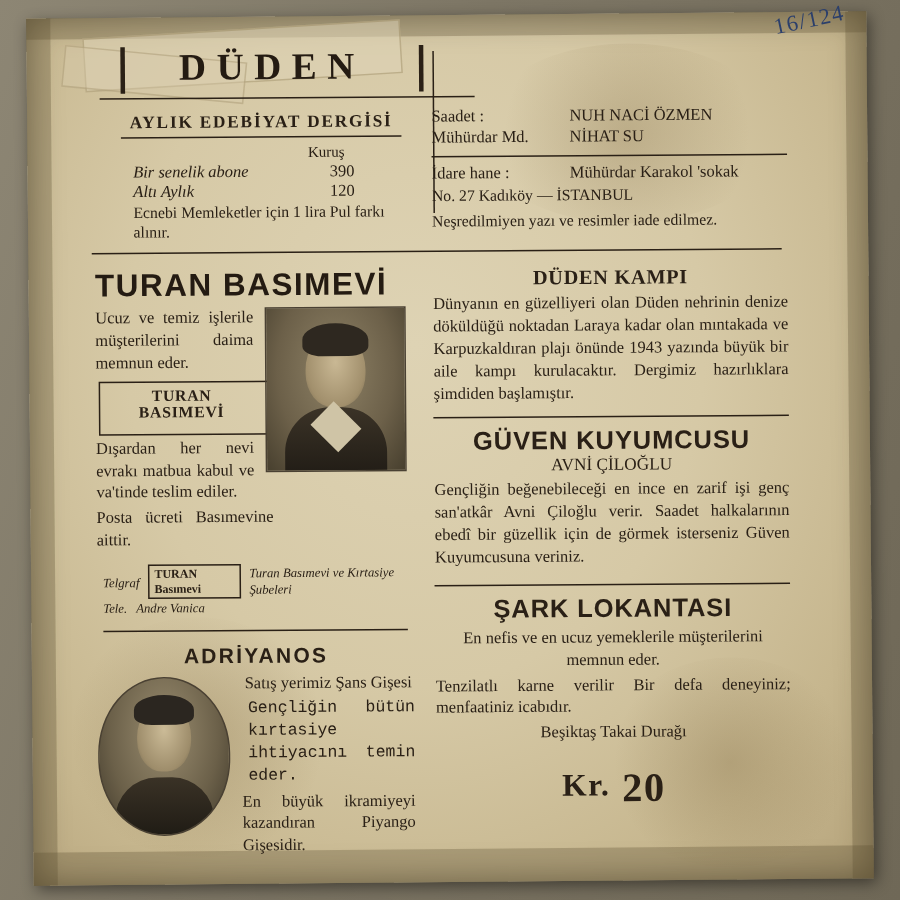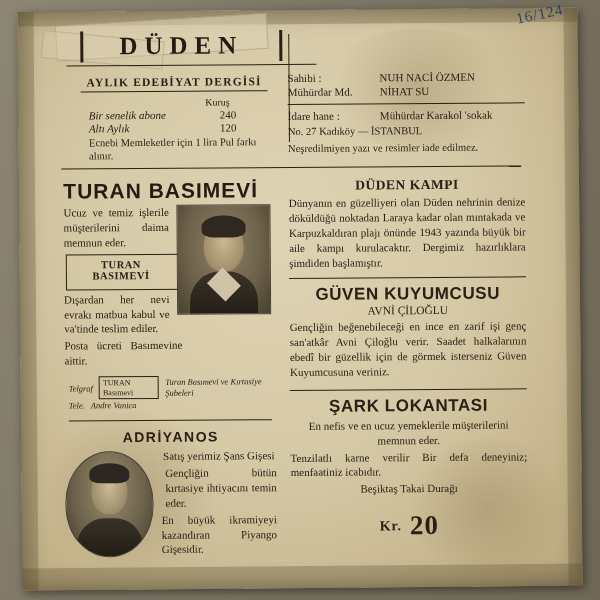--- a/index.html
+++ b/index.html
@@ -308,21 +308,21 @@
     gap: 6px;
     font-size: 7.5px;
     margin-top: 8px;
     padding-left: 4px;
     line-height: 1.2;
   }
   .logo-strip .lg-box {
     border: 1px solid #2a2016;
     padding: 1px 3px;
     font-size: 8px;
-    font-weight: normal;
+    font-weight: bold;
   }
   .script {
     font-family: "Liberation Serif", serif;
     font-style: italic;
     font-size: 8.5px;
   }
 
   .adr-head {
     font-size: 14px;
     font-weight: bold;
@@ -331,21 +331,21 @@
     margin: 8px 0 4px 0;
     font-family: "Liberation Sans", sans-serif;
   }
 
   .price-bottom {
     margin-top: 14px;
     text-align: center;
     font-weight: bold;
   }
   .price-bottom .kr {
-    font-size: 14px;
+    font-size: 21px;
     letter-spacing: 1px;
     margin-right: 4px;
     vertical-align: 4px;
     text-align: right;
   }
   .price-bottom .num {
     font-size: 27px;
     letter-spacing: 1px;
   }
   .vline {
@@ -384,32 +384,32 @@
     </div>
     <div class="thin-line" style="width:250px;margin-left:10px;"></div>
 
     <div class="top-row">
       <div class="col-left">
         <div class="subtitle">AYLIK EDEBİYAT DERGİSİ</div>
         <div class="thin-line"></div>
         <div class="price-head">Kuruş</div>
         <div class="price-row">
           <span class="lbl">Bir senelik abone</span>
-          <span class="val">240</span>
+          <span class="val">390</span>
         </div>
         <div class="price-row">
           <span class="lbl">Altı Aylık</span>
           <span class="val">120</span>
         </div>
         <div class="note">Ecnebi Memleketler için 1 lira Pul farkı alınır.</div>
       </div>
 
       <div class="col-right">
         <div class="imprint-line">
-          <span class="k">Sahibi :</span>
+          <span class="k">Saadet :</span>
           <span class="v">NUH NACİ ÖZMEN</span>
         </div>
         <div class="imprint-line">
           <span class="k">Mühürdar Md.</span>
           <span class="v">NİHAT SU</span>
         </div>
         <div class="thin-line" style="margin:6px 0 5px 0;"></div>
         <div class="imprint-line">
           <span class="k">İdare hane :</span>
           <span class="v">Mühürdar Karakol 'sokak</span>
@@ -456,21 +456,21 @@
 
         <div class="adr-head">ADRİYANOS</div>
 
         <div class="photo-oval">
           <div class="body"></div>
           <div class="face"></div>
           <div class="hair"></div>
         </div>
 
         <p class="txt ctr" style="margin-left:92px;">Satış yerimiz Şans Gişesi</p>
-        <p class="txt" style="margin-left:100px;">Gençliğin bütün kırtasiye ihtiyacını temin eder.</p>
+        <p class="txt" style="margin-left:100px;font-family:Liberation Mono, monospace;">Gençliğin bütün kırtasiye ihtiyacını temin eder.</p>
         <p class="txt" style="margin-left:92px;">En büyük ikramiyeyi kazandıran Piyango Gişesidir.</p>
       </div>
 
       <div class="right-col">
         <div class="sec-head">DÜDEN KAMPI</div>
         <p class="txt">Dünyanın en güzelliyeri olan Düden nehrinin denize döküldüğü noktadan Laraya kadar olan mıntakada ve Karpuzkaldıran plajı önünde 1943 yazında büyük bir aile kampı kurulacaktır. Dergimiz hazırlıklara şimdiden başlamıştır.</p>
 
         <div class="thin-line" style="margin:8px 0 4px 0;"></div>
 
         <div class="sec-head-lg">GÜVEN KUYUMCUSU</div>

